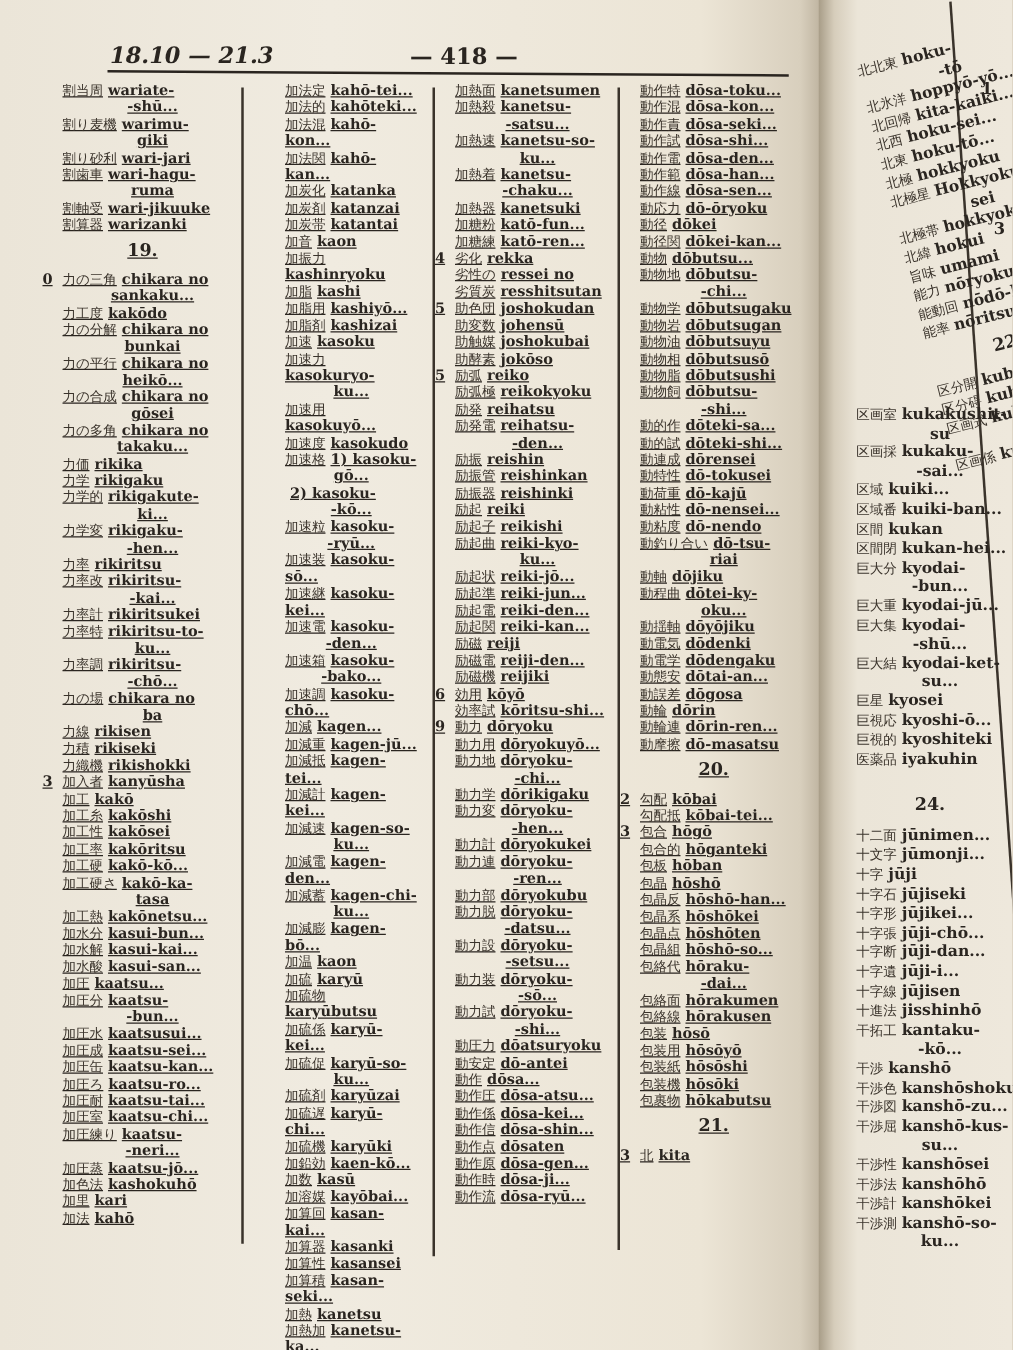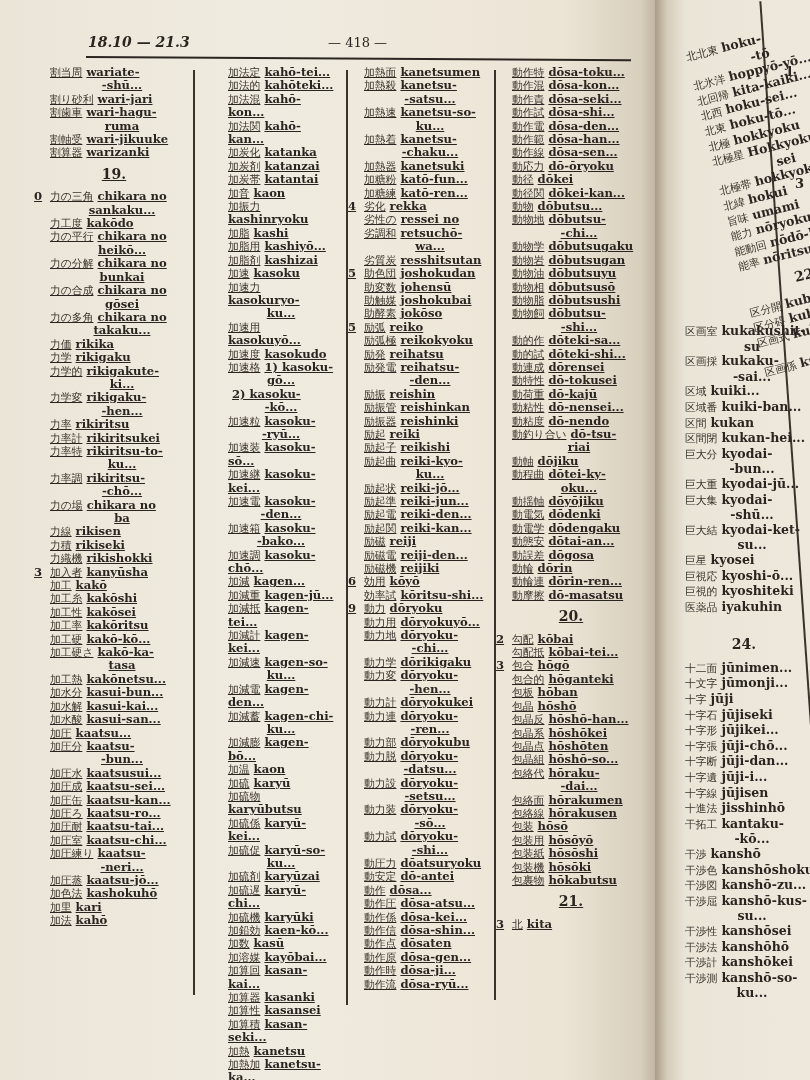--- a/index.html
+++ b/index.html
@@ -1,22 +1,22 @@
 <!DOCTYPE html>
 <html><head>
 <meta charset="utf-8">
 <style>
   html,body{margin:0;padding:0;}
   body{width:810px;height:1080px;overflow:hidden;background:#d9cfbd;position:relative;
        font-family:"DejaVu Serif","Liberation Serif",serif;color:#2a2520;}
   .page{position:absolute;left:0;top:0;width:660px;height:1080px;
         background:linear-gradient(90deg,#ebe5d8 0%,#f0ebe0 40%,#ece5d6 85%,#d8cfbd 97%,#b9ae9a 100%);}
   .header{position:absolute;left:88px;top:34px;width:560px;height:22px;}
-  .hdr-range{position:absolute;left:0;top:0;font-weight:bold;font-style:italic;font-size:14px;}
-  .hdr-page{position:absolute;left:240px;top:1px;font-size:13px;}
+  .hdr-range{position:absolute;left:0;top:0;font-weight:bold;font-style:italic;font-size:18px;}
+  .hdr-page{position:absolute;left:240px;top:1px;font-size:18px;font-weight:bold;}
   .hdr-rule{position:absolute;left:86px;top:56px;width:545px;height:2px;background:#2a2520;transform:rotate(0.35deg);transform-origin:left;}
   .col{position:absolute;top:66px;font-size:11.6px;line-height:13.4px;text-decoration:underline;}
   .col1{left:34px;width:160px;}
   .col2{left:212px;width:122px;}
   .col3{left:348px;width:148px;}
   .col4{left:496px;width:150px;}
   .vrule{position:absolute;width:1.5px;background:#3a332b;}
   .entry{display:flex;}
   .num{width:16px;flex:none;font-weight:bold;text-align:left;}
   .body{flex:1;}
@@ -41,20 +41,21 @@
   </div>
   <div class="hdr-rule"></div>
 
   <div class="col col1">
       <div class="entry">
         <span class="num"></span>
         <span class="body"><span class="kanji">割当周</span><span class="roman">wariate-</span><span class="cont">-shū...</span></span>
       </div>
       <div class="entry">
         <span class="num"></span>
+        <span class="body"><span class="kanji">割り麦機</span><span class="roman">warimu-</span><span class="cont">giki</span></span>
       </div>
       <div class="entry">
         <span class="num"></span>
         <span class="body"><span class="kanji">割り砂利</span><span class="roman">wari-jari</span></span>
       </div>
       <div class="entry">
         <span class="num"></span>
         <span class="body"><span class="kanji">割歯車</span><span class="roman">wari-hagu-</span><span class="cont">ruma</span></span>
       </div>
       <div class="entry">
@@ -69,28 +70,28 @@
       <div class="entry">
         <span class="num">0</span>
         <span class="body"><span class="kanji">力の三角</span><span class="roman">chikara no</span><span class="cont">sankaku...</span></span>
       </div>
       <div class="entry">
         <span class="num"></span>
         <span class="body"><span class="kanji">力工度</span><span class="roman">kakōdo</span></span>
       </div>
       <div class="entry">
         <span class="num"></span>
+        <span class="body"><span class="kanji">力の分解</span><span class="roman">chikara no</span><span class="cont">bunkai</span></span>
+      </div>
+      <div class="entry">
+        <span class="num"></span>
         <span class="body"><span class="kanji">力の平行</span><span class="roman">chikara no</span><span class="cont">heikō...</span></span>
       </div>
       <div class="entry">
         <span class="num"></span>
-        <span class="body"><span class="kanji">力の分解</span><span class="roman">chikara no</span><span class="cont">bunkai</span></span>
-      </div>
-      <div class="entry">
-        <span class="num"></span>
         <span class="body"><span class="kanji">力の合成</span><span class="roman">chikara no</span><span class="cont">gōsei</span></span>
       </div>
       <div class="entry">
         <span class="num"></span>
         <span class="body"><span class="kanji">力の多角</span><span class="roman">chikara no</span><span class="cont">takaku...</span></span>
       </div>
       <div class="entry">
         <span class="num"></span>
         <span class="body"><span class="kanji">力価</span><span class="roman">rikika</span></span>
       </div>
@@ -102,20 +103,24 @@
         <span class="num"></span>
         <span class="body"><span class="kanji">力学的</span><span class="roman">rikigakute-</span><span class="cont">ki...</span></span>
       </div>
       <div class="entry">
         <span class="num"></span>
         <span class="body"><span class="kanji">力学変</span><span class="roman">rikigaku-</span><span class="cont">-hen...</span></span>
       </div>
       <div class="entry">
         <span class="num"></span>
         <span class="body"><span class="kanji">力率</span><span class="roman">rikiritsu</span></span>
+      </div>
+      <div class="entry">
+        <span class="num"></span>
+        <span class="body"><span class="kanji">力率改</span><span class="roman">rikiritsu-</span><span class="cont">-kai...</span></span>
       </div>
       <div class="entry">
         <span class="num"></span>
         <span class="body"><span class="kanji">力率計</span><span class="roman">rikiritsukei</span></span>
       </div>
       <div class="entry">
         <span class="num"></span>
         <span class="body"><span class="kanji">力率特</span><span class="roman">rikiritsu-to-</span><span class="cont">ku...</span></span>
       </div>
       <div class="entry">
@@ -488,24 +493,20 @@
         <span class="num"></span>
         <span class="body"><span class="kanji">加糖練</span><span class="roman">katō-ren...</span></span>
       </div>
       <div class="entry">
         <span class="num">4</span>
         <span class="body"><span class="kanji">劣化</span><span class="roman">rekka</span></span>
       </div>
       <div class="entry">
         <span class="num"></span>
         <span class="body"><span class="kanji">劣性の</span><span class="roman">ressei no</span></span>
-      </div>
-      <div class="entry">
-        <span class="num"></span>
-        <span class="body"><span class="kanji">劣調和</span><span class="roman">retsuchō-</span><span class="cont">wa...</span></span>
       </div>
       <div class="entry">
         <span class="num"></span>
         <span class="body"><span class="kanji">劣質炭</span><span class="roman">resshitsutan</span></span>
       </div>
       <div class="entry">
         <span class="num">5</span>
         <span class="body"><span class="kanji">助色団</span><span class="roman">joshokudan</span></span>
       </div>
       <div class="entry">

